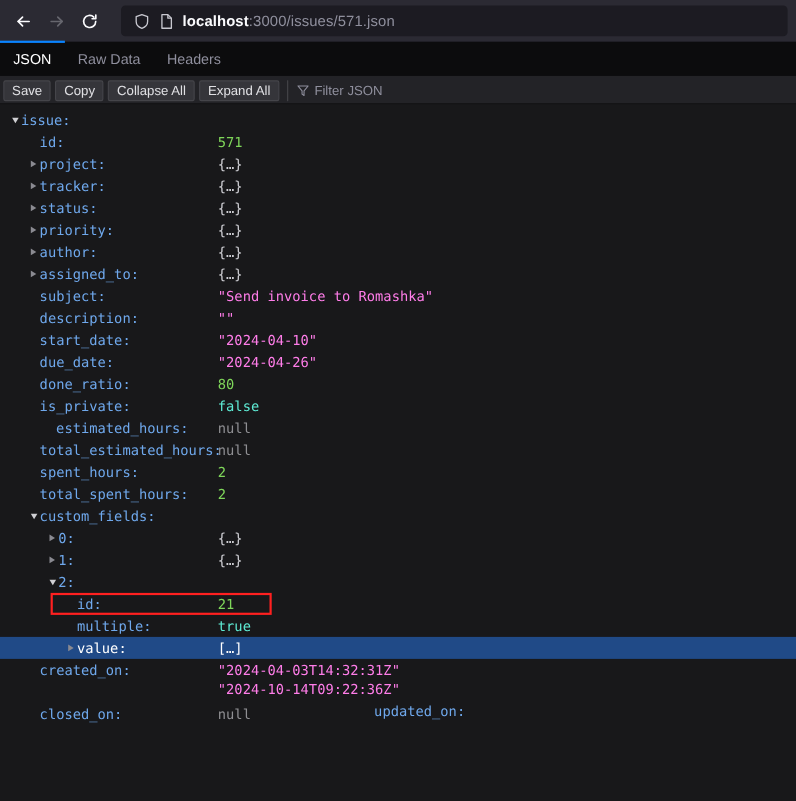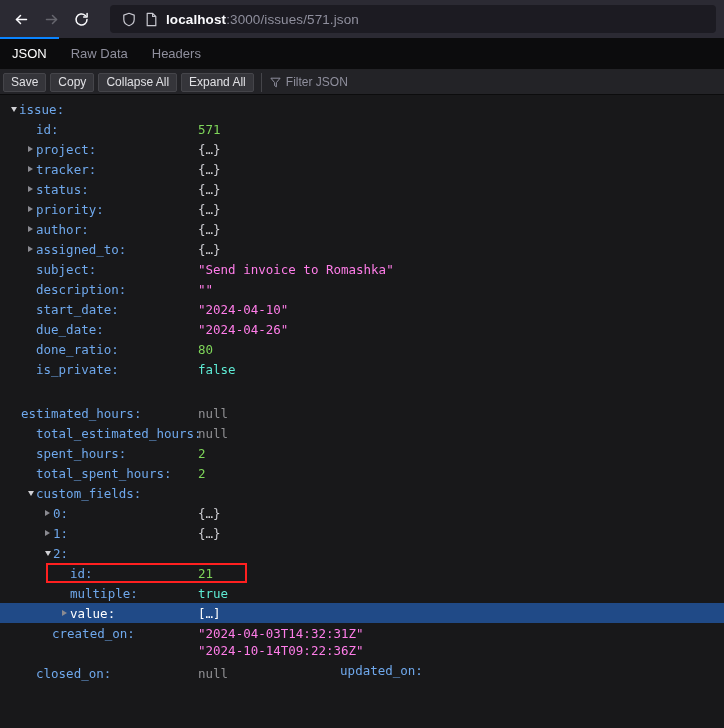--- a/index.html
+++ b/index.html
@@ -345,21 +345,21 @@
     <div class="row" style="padding-left: 25px;">
       <span class="twisty none"></span>
       <span class="key">done_ratio:</span>
       <span class="val v-num">80</span>
     </div>
     <div class="row" style="padding-left: 25px;">
       <span class="twisty none"></span>
       <span class="key">is_private:</span>
       <span class="val v-bool">false</span>
     </div>
-    <div class="row" style="padding-left: 10px; margin-top: 24px;">
+    <div class="row" style="padding-left: 40px;">
       <span class="twisty none"></span>
       <span class="key">estimated_hours:</span>
       <span class="val v-null">null</span>
     </div>
     <div class="row" style="padding-left: 25px;">
       <span class="twisty none"></span>
       <span class="key">total_estimated_hours:</span>
       <span class="val v-null">null</span>
     </div>
     <div class="row" style="padding-left: 25px;">
@@ -408,21 +408,21 @@
       <span class="key">multiple:</span>
       <span class="val v-bool">true</span>
     </div>
     <div class="row selected" style="padding-left: 59px;">
       <span class="twisty closed">
         <i></i>
       </span>
       <span class="key">value:</span>
       <span class="val v-obj">[…]</span>
     </div>
-    <div class="row" style="padding-left: 41px;">
+    <div class="row" style="padding-left: 25px;">
       <span class="twisty none"></span>
       <span class="key">created_on:</span>
       <span class="val v-str">"2024-04-03T14:32:31Z"</span>
     </div>
     <div class="row" style="padding-left: 39px; flex-direction: column;">
       <span class="twisty none"></span>
       <span class="key">updated_on:</span>
       <span class="val v-str">"2024-10-14T09:22:36Z"</span>
     </div>
     <div class="row" style="padding-left: 25px;">

